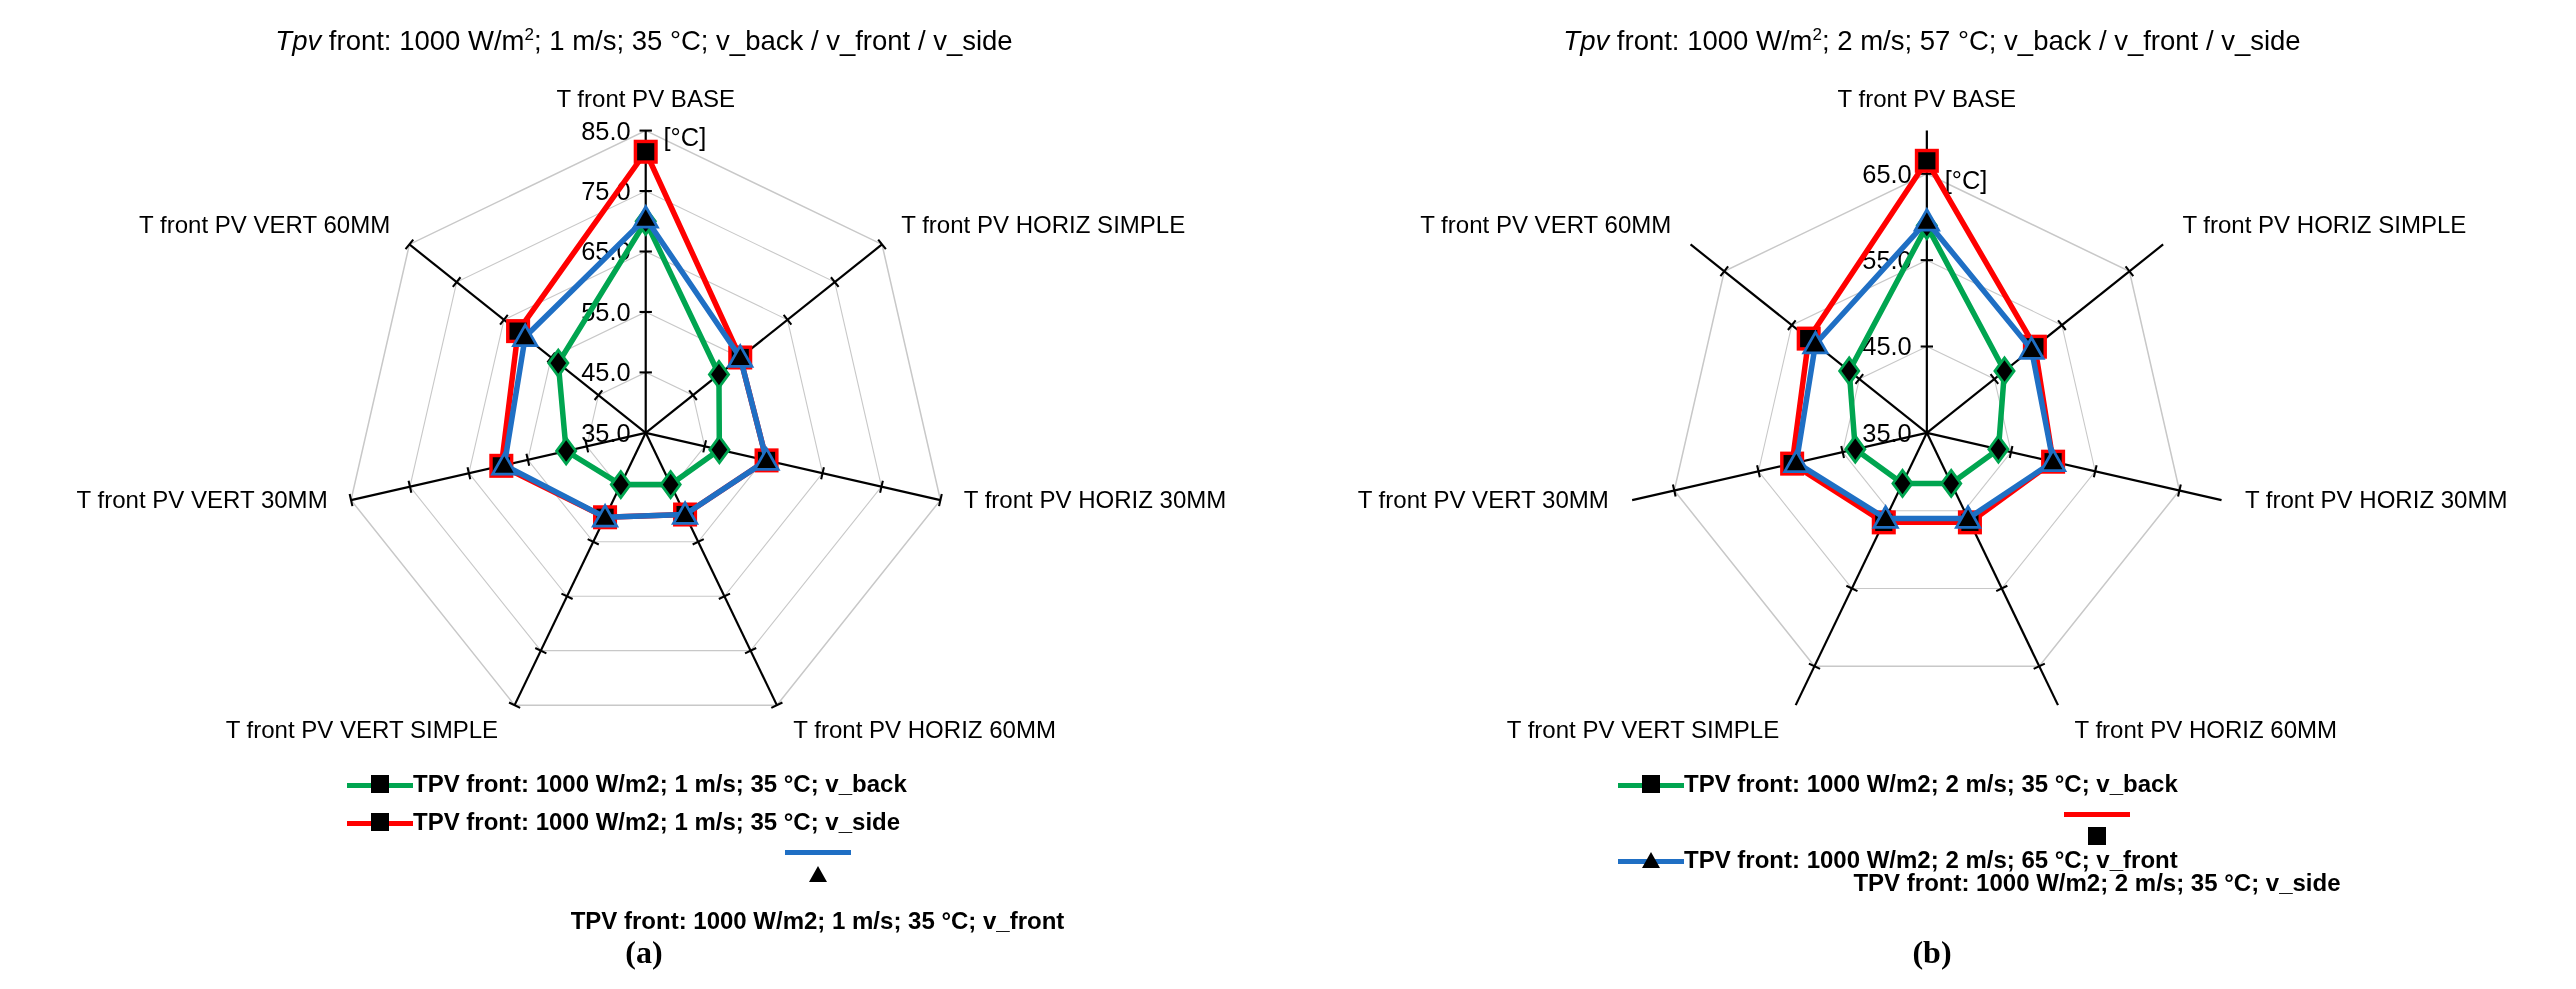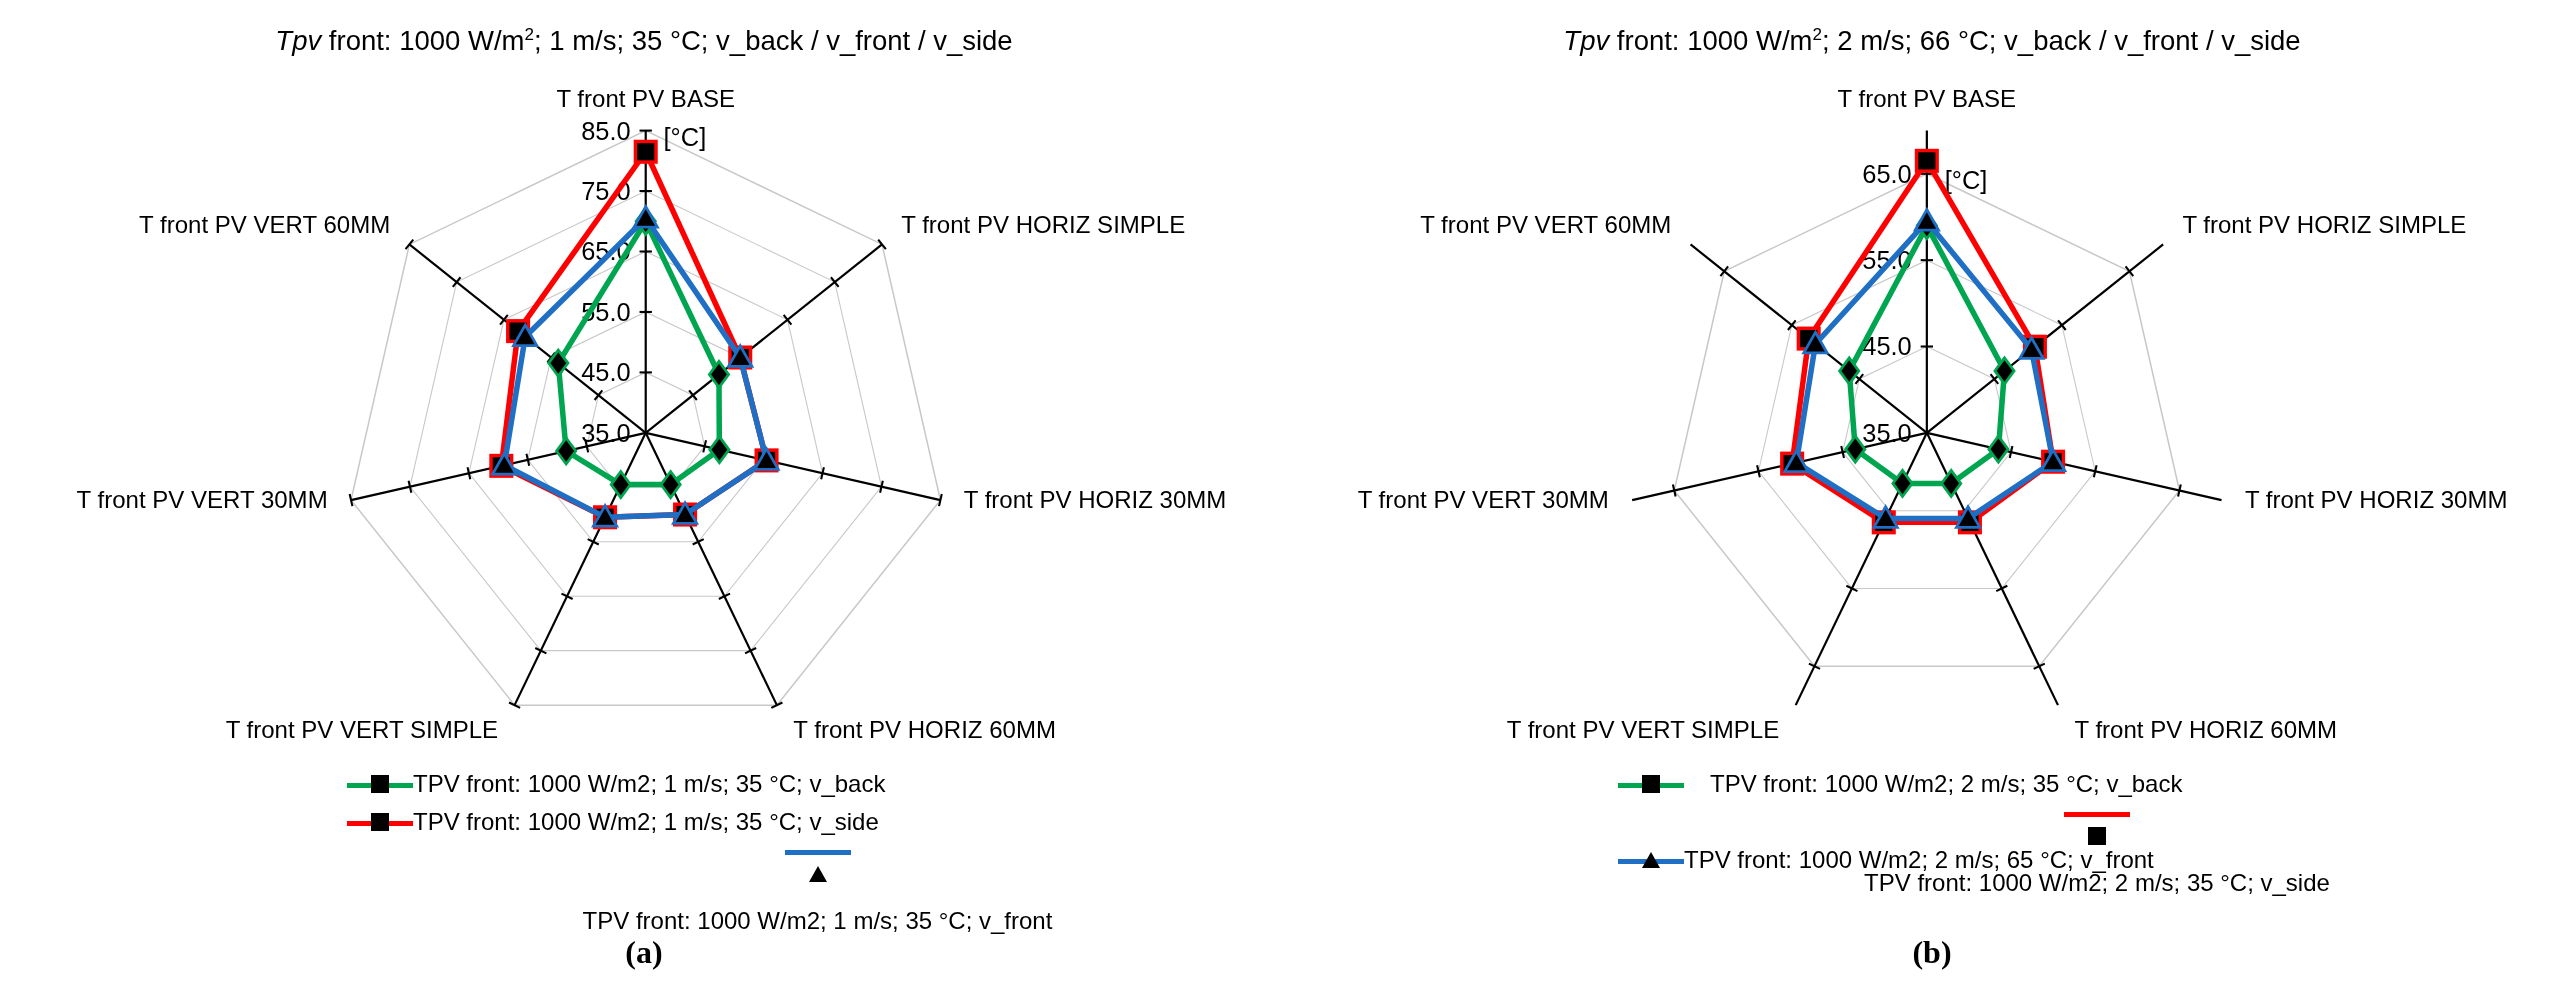--- a/index.html
+++ b/index.html
@@ -10,21 +10,21 @@
   .panel-b{left:1288px;}
   .chart-title{
      position:absolute;top:5.5px;left:0;width:1288px;text-align:center;
      font-size:27.5px;line-height:1.1;white-space:nowrap;
   }
   .chart-title .ital{font-style:italic;}
   .chart-title sup{font-size:0.62em;vertical-align:super;}
   .radar-wrap{position:absolute;left:0;top:27.5px;width:1288px;height:701px;}
   .radar-wrap svg{display:block;}
   .legend{position:absolute;left:0;top:745px;width:1288px;}
-  .legend-row{display:flex;align-items:center;justify-content:flex-start;height:38px;padding-left:0;}
+  .legend-row{display:flex;align-items:center;justify-content:flex-start;height:38px;padding-left:0;font-weight:bold;}
   .legend-key{position:relative;width:66px;height:20.6px;flex:0 0 66px;}
   .legend-key .bar{position:absolute;top:9px;left:0;width:66px;height:4.8px;}
   .legend-key .mk{position:absolute;top:50%;left:50%;transform:translate(-50%,-50%);}
   .mk-diamond{width:0;height:0;border:9px solid transparent;}
   .legend-label{font-size:24px;white-space:nowrap;}
   .subcap{position:absolute;top:914px;width:1288px;text-align:center;font-size:32px;
           font-family:"Liberation Serif",serif;font-weight:bold;}
 </style>
 </head>
 <body>
@@ -155,21 +155,21 @@
           <span class="mk" style="width:0;height:0;border-left:9.6px solid transparent;border-right:9.6px solid transparent;border-bottom:16.5px solid #000;"></span>
         </span>
         <span class="legend-label">TPV front: 1000 W/m2; 1 m/s; 35 °C; v_front</span>
       </div>
     </div>
     <div class="subcap">(a)</div>
   </div>
 
   <div class="panel panel-b">
     <div class="chart-title">
-      <span class="ital">Tpv</span><span> front: 1000 W/m</span><sup>2</sup><span>; 2 m/s; 66 °C; v_back / v_front / v_side</span>
+      <span class="ital">Tpv</span><span> front: 1000 W/m</span><sup>2</sup><span>; 2 m/s; 57 °C; v_back / v_front / v_side</span>
     </div>
     <div class="radar-wrap">
       <svg id="svg-b" width="1288" height="701" viewBox="0 0 1875 1020">
           <g>
             <polygon points="930.0,434.3 1028.3,481.6 1052.6,588.0 984.5,673.3 875.5,673.3 807.4,588.0 831.7,481.6" fill="none" stroke="#C8C8C8" stroke-width="1.6"></polygon>
             <polygon points="930.0,308.6 1126.6,403.2 1175.1,615.9 1039.1,786.5 820.9,786.5 684.9,615.9 733.4,403.2" fill="none" stroke="#C8C8C8" stroke-width="1.6"></polygon>
             <polygon points="930.0,182.9 1224.9,324.9 1297.7,643.9 1093.6,899.8 766.4,899.8 562.3,643.9 635.1,324.9" fill="none" stroke="#C8C8C8" stroke-width="2.2"></polygon>
           </g>
           <g>
             <line x1="930" y1="560" x2="930.0" y2="120.0" stroke="#000000" stroke-width="3.2"></line>
@@ -239,21 +239,21 @@
             <text x="1302.0" y="269.7" text-anchor="start" font-family="&quot;Liberation Sans&quot;, sans-serif" font-size="35" fill="#000000">T front PV HORIZ SIMPLE</text>
             <text x="1393.0" y="669.9" text-anchor="start" font-family="&quot;Liberation Sans&quot;, sans-serif" font-size="35" fill="#000000">T front PV HORIZ   30MM</text>
             <text x="1144.9" y="1004.4" text-anchor="start" font-family="&quot;Liberation Sans&quot;, sans-serif" font-size="35" fill="#000000">T front PV HORIZ   60MM</text>
             <text x="715.1" y="1004.4" text-anchor="end" font-family="&quot;Liberation Sans&quot;, sans-serif" font-size="35" fill="#000000">T front PV VERT   SIMPLE</text>
             <text x="467.0" y="669.9" text-anchor="end" font-family="&quot;Liberation Sans&quot;, sans-serif" font-size="35" fill="#000000">T front PV VERT   30MM</text>
             <text x="558.0" y="269.7" text-anchor="end" font-family="&quot;Liberation Sans&quot;, sans-serif" font-size="35" fill="#000000">T front PV VERT   60MM</text>
           </g>
         </svg>
     </div>
     <div class="legend">
-      <div class="legend-row" style="padding-left:330px;gap:26px;">
+      <div class="legend-row" style="padding-left:330px;">
         <span class="legend-key">
           <span class="bar" style="background:#00A550"></span>
           <span class="mk mk-diamond" style="border-color:#000000"></span>
         </span>
         <span class="legend-label">TPV front: 1000 W/m2; 2 m/s; 35 °C; v_back</span>
       </div>
       <div class="legend-row" style="padding-left:330px;flex-direction:column;">
         <span class="legend-key">
           <span class="bar" style="background:#FF0000"></span>
           <span class="mk" style="width:18px;height:18px;background:#000;"></span>

